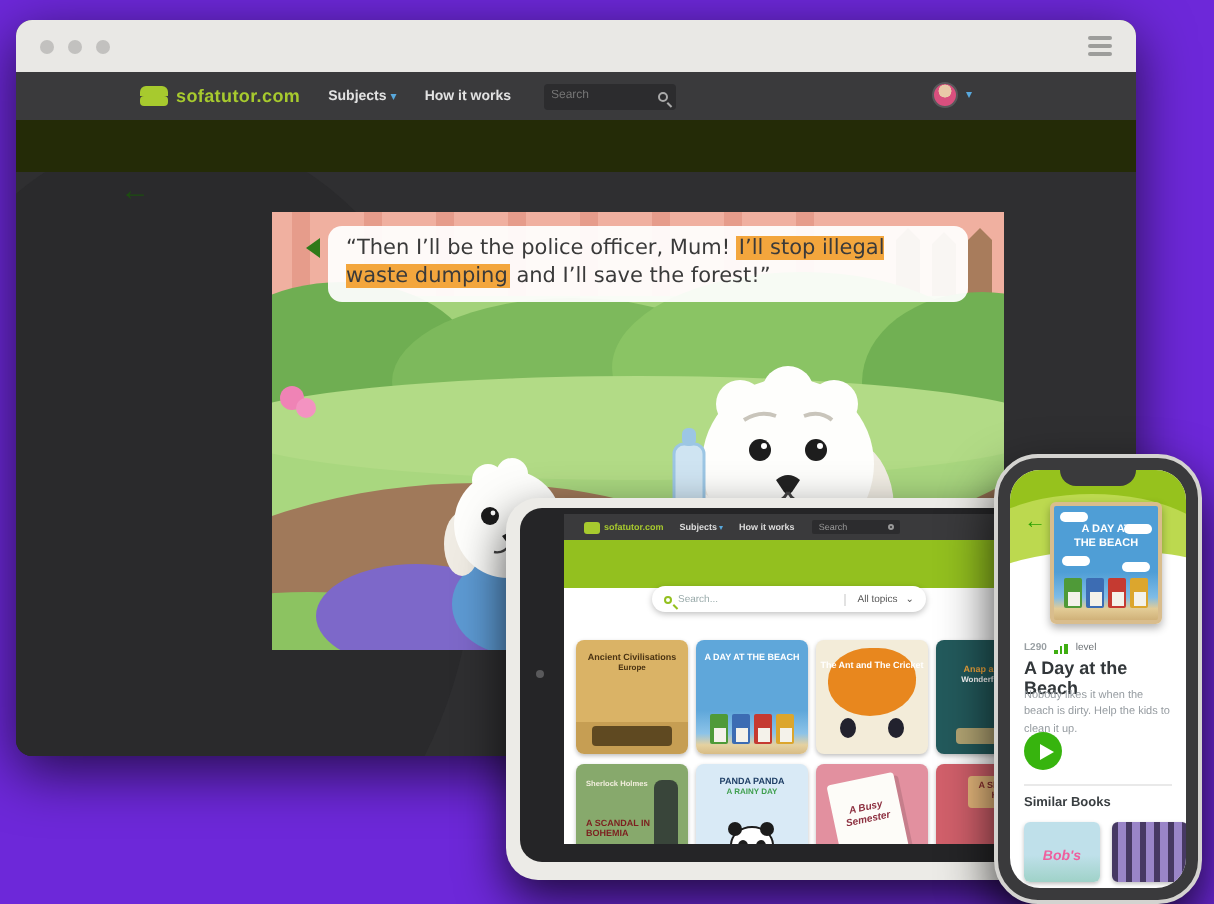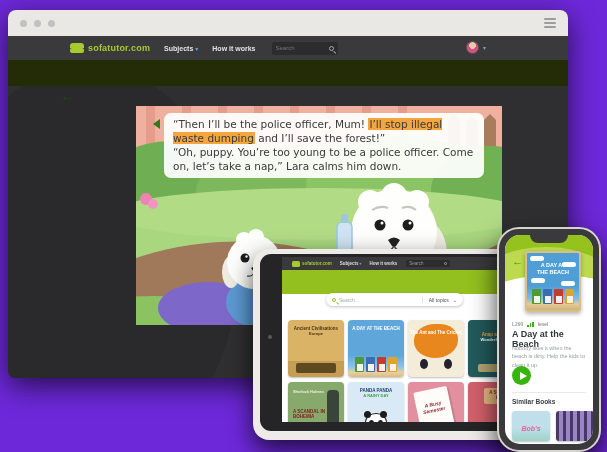--- a/index.html
+++ b/index.html
@@ -297,21 +297,20 @@
             <circle cx="110.5" cy="150.5" r="1.2" fill="#fff"></circle>
             <circle cx="130.5" cy="150.5" r="1.2" fill="#fff"></circle>
             <path d="M115,162 q4,-3 8,0 l-3,4 q-1,1 -2,0 Z" fill="#222"></path>
             <path d="M119,166 q-3,5 -8,4 M119,166 q3,5 8,4" stroke="#444" stroke-width="1.2" fill="none"></path>
             <circle cx="152" cy="176" r="8" fill="#fefefc"></circle>
           </g>
         </svg>
         <span class="speech-marker"></span>
         <div class="speech-box">
           <span>“Then I’ll be the police officer, Mum! </span><span class="hl">I’ll stop illegal waste dumping</span><span> and I’ll save the forest!”</span><br>
-          <span>“Oh, puppy. You’re too young to be a police officer. Come on, let’s take a nap,” Lara calms him down.</span>
         </div>
       </div>
     </div>
   </div>
 
   <div class="tablet">
     <div class="tablet-bezel"></div>
     <span class="cam-dot"></span>
     <div class="tablet-screen">
       <div class="mini-navbar">

